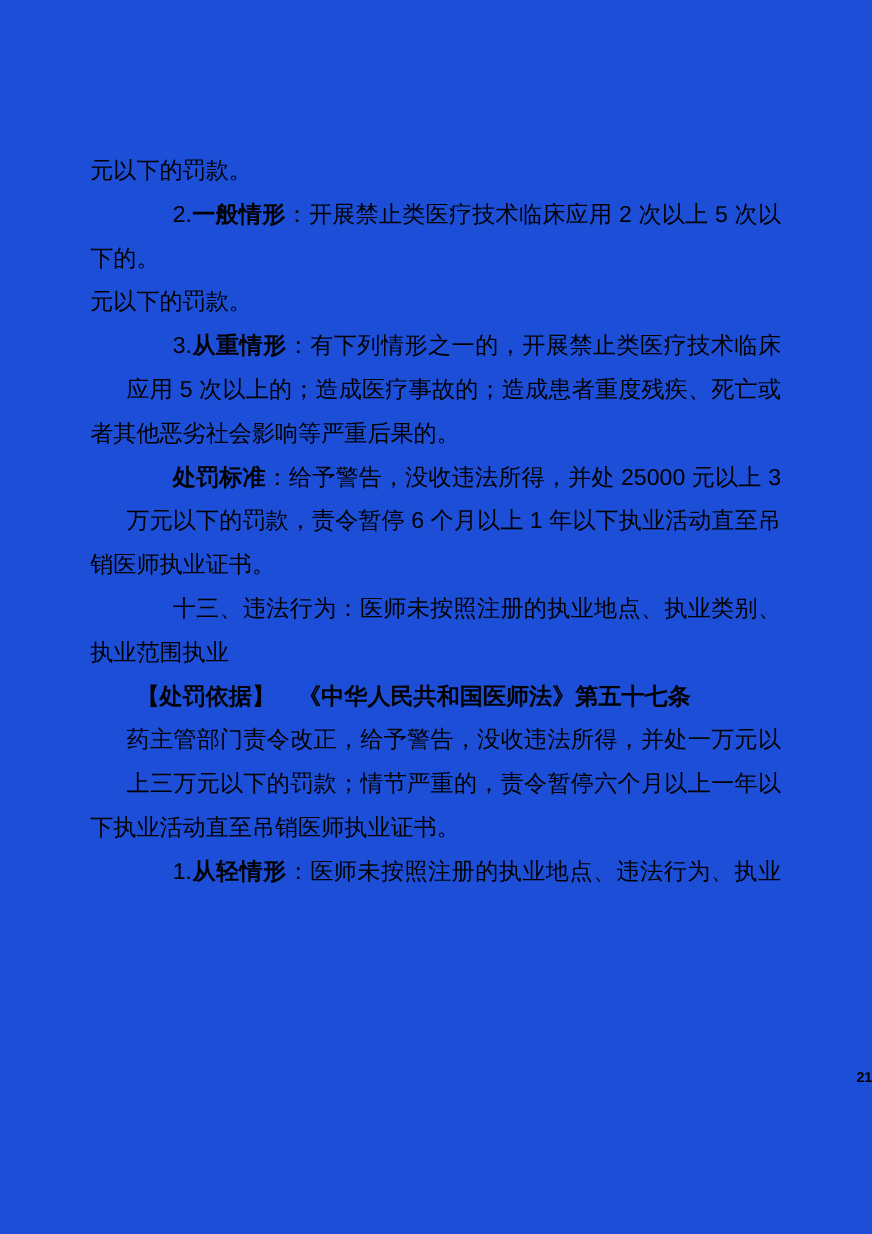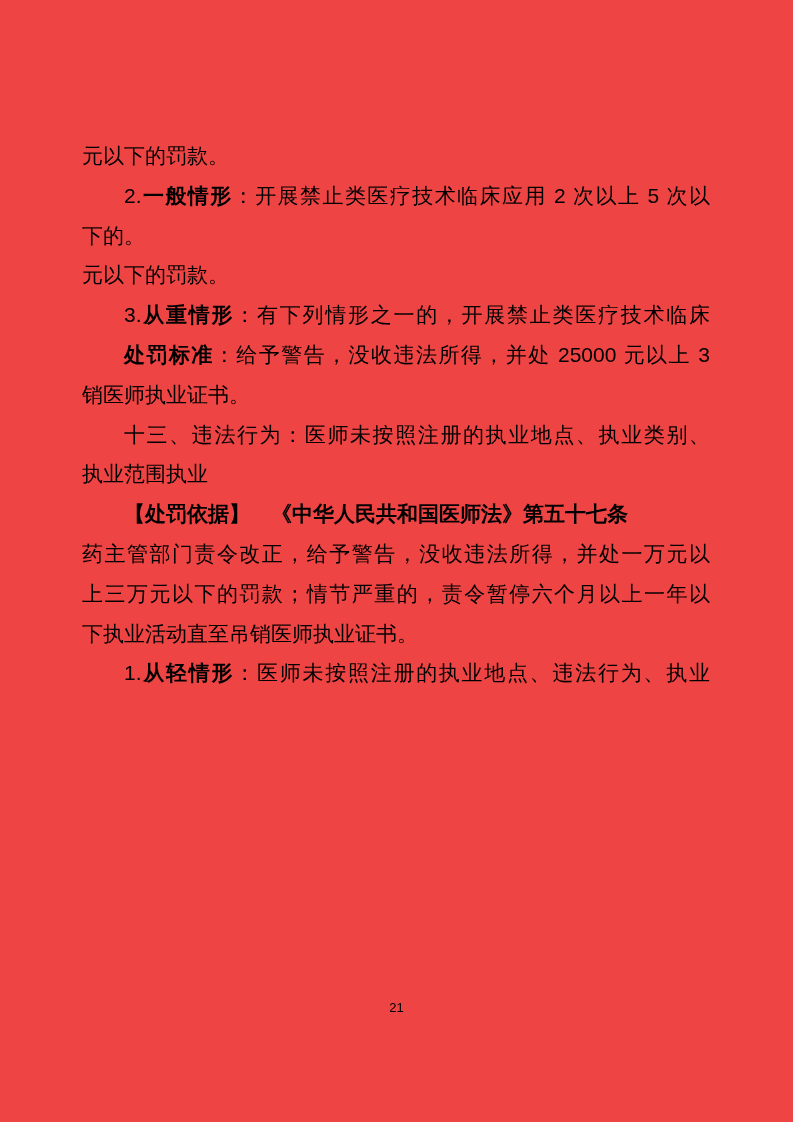--- a/index.html
+++ b/index.html
@@ -4,21 +4,21 @@
 <style>
   html, body {
     margin: 0;
     padding: 0;
     background: #ffffff;
   }
   .page {
     position: relative;
     width: 793px;
     height: 1122px;
-    background: #ef4444;
+    background: #1d4ed8;
     overflow: hidden;
     font-family: "Liberation Sans", "DejaVu Sans", sans-serif;
     color: #000000;
   }
   .content {
     position: absolute;
     left: 82px;
     top: 136px;
     width: 628px;
     font-size: 21px;
@@ -28,49 +28,54 @@
   .line {
     min-height: 39.8px;
     white-space: normal;
   }
   .line.indent {
     text-indent: 42px;
   }
   .line.fill {
     text-align: justify;
     text-align-last: justify;
+    margin-left: 33px;
   }
   .run {
     font-weight: normal;
   }
   .run.bold {
     font-weight: bold;
   }
   .page-number {
     position: absolute;
     left: 0;
     right: 0;
-    top: 1000px;
-    text-align: center;
+    top: 972px;
+    text-align: right;
     font-size: 13px;
     line-height: 16px;
     color: #000000;
+    font-weight: bold;
   }
 </style>
 </head>
 <body>
 
 <div class="page">
   <div class="content">
       <div class="line"><span class="run">元以下的罚款。</span></div>
       <div class="line indent fill"><span class="run">2.</span><span class="run bold">一般情形</span><span class="run">：开展禁止类医疗技术临床应用 2 次以上 5 次以</span></div>
       <div class="line"><span class="run">下的。</span></div>
       <div class="line"><span class="run">元以下的罚款。</span></div>
       <div class="line indent fill"><span class="run">3.</span><span class="run bold">从重情形</span><span class="run">：有下列情形之一的，开展禁止类医疗技术临床</span></div>
+      <div class="line fill"><span class="run">应用 5 次以上的；造成医疗事故的；造成患者重度残疾、死亡或</span></div>
+      <div class="line"><span class="run">者其他恶劣社会影响等严重后果的。</span></div>
       <div class="line indent fill"><span class="run bold">处罚标准</span><span class="run">：给予警告，没收违法所得，并处 25000 元以上 3</span></div>
+      <div class="line fill"><span class="run">万元以下的罚款，责令暂停 6 个月以上 1 年以下执业活动直至吊</span></div>
       <div class="line"><span class="run">销医师执业证书。</span></div>
       <div class="line indent fill"><span class="run">十三、违法行为：医师未按照注册的执业地点、执业类别、</span></div>
       <div class="line"><span class="run">执业范围执业</span></div>
       <div class="line indent"><span class="run bold">【处罚依据】　《中华人民共和国医师法》第五十七条</span></div>
       <div class="line fill"><span class="run">药主管部门责令改正，给予警告，没收违法所得，并处一万元以</span></div>
       <div class="line fill"><span class="run">上三万元以下的罚款；情节严重的，责令暂停六个月以上一年以</span></div>
       <div class="line"><span class="run">下执业活动直至吊销医师执业证书。</span></div>
       <div class="line indent fill"><span class="run">1.</span><span class="run bold">从轻情形</span><span class="run">：医师未按照注册的执业地点、违法行为、执业</span></div>
     </div>
   <div class="page-number">21</div>

